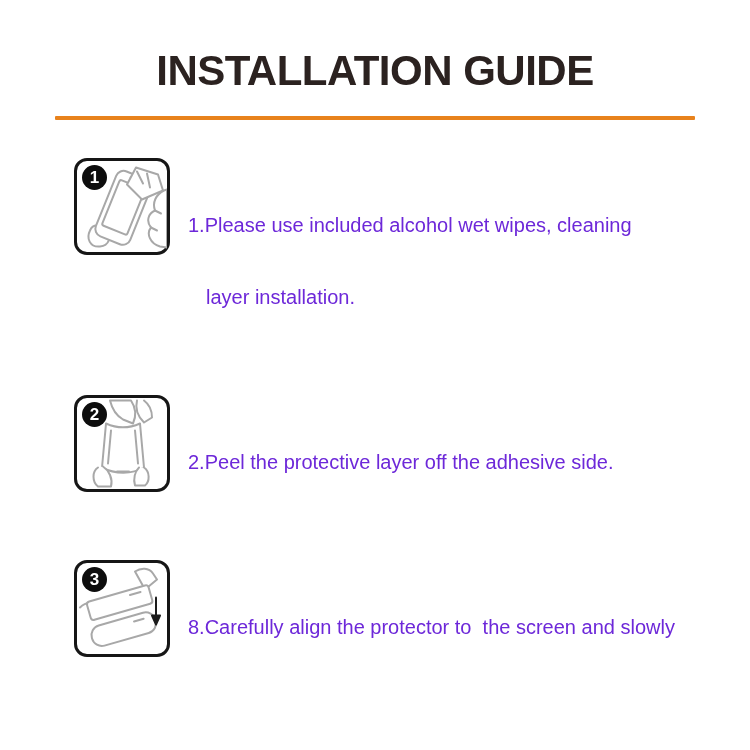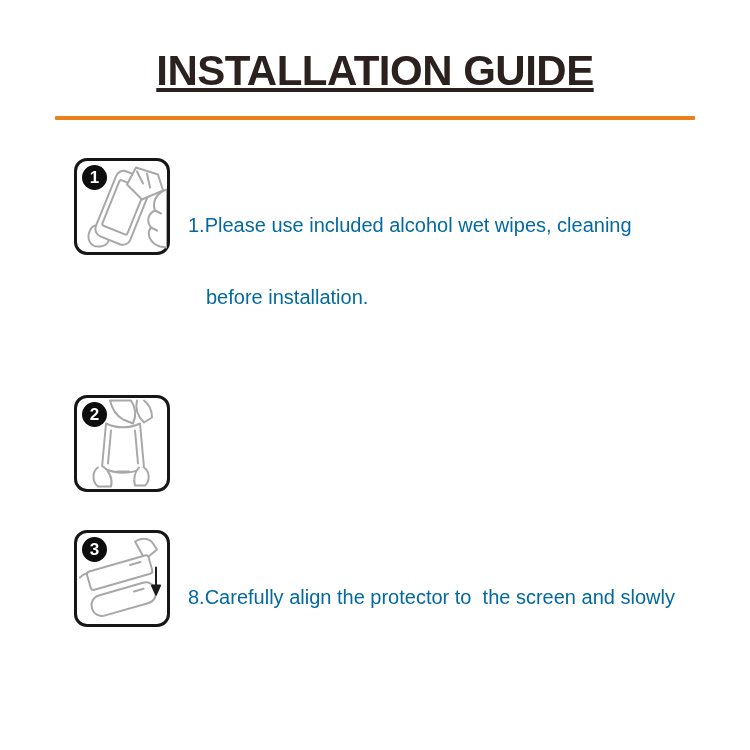--- a/index.html
+++ b/index.html
@@ -12,21 +12,20 @@
   .page { width: 750px; height: 750px; box-sizing: border-box; padding-top: 50px; }
 
   .title {
     text-align: center;
     font-size: 42px;
     font-weight: 700;
     letter-spacing: -0.5px;
     color: #2b2220;
     line-height: 1.0;
     margin: 0;
-    text-decoration: underline;
   }
   .title-underline {
     width: 640px; height: 4px;
     margin: 24px auto 0 auto;
     background: #e8821c;
     border-radius: 1px;
   }
 
   .steps { margin-top: 38px; }
   .step-row {
@@ -53,21 +52,21 @@
     font-size: 17px;
     font-weight: 700;
     display: flex; align-items: center; justify-content: center;
     z-index: 2;
   }
   .step-text {
     margin-left: 18px;
     padding-top: 7px;
     font-size: 20px;
     line-height: 24px;
-    color: #0369a1;
+    color: #6d28d9;
     white-space: pre;
   }
   .step-text .cont { padding-left: 18px; }
 
   .lineart { stroke: #a8a8a8; fill: none; stroke-width: 2; stroke-linecap: round; stroke-linejoin: round; }
   .lineart .wht { fill: #ffffff; }
   .lineart .blk { stroke: #1c1c1c; }
   .lineart .blkfill { fill: #1c1c1c; stroke: #1c1c1c; }
 </style>
 </head>
@@ -93,38 +92,41 @@
             </g>
             <path class="wht" d="M50 23 L59 6 L81 13 L86 29 L65 38 Z"></path>
             <path d="M60 10 L66 22 M70 12 L73 26"></path>
             <path class="wht" d="M87 29 C79 33 75 41 78 49 C71 52 69 60 74 66 C69 72 73 82 83 85 L90 86 L90 28 Z"></path>
             <path d="M78 49 L84 52 M74 66 L80 69"></path>
           </g>
         </svg>
       </div>
       <div class="step-text">
         <div>1.Please use included alcohol wet wipes, cleaning</div>
-        <div class="cont">before installation.</div>
+        <div class="cont">layer installation.</div>
       </div>
     </div>
 
     <div class="step-row">
       <div class="icon-box">
         <div class="num-badge">2</div>
         <svg viewBox="0 0 90 90">
           <g class="lineart">
             <path class="wht" d="M33 2 C35 10 39 17 46 21 L56 25 C60 16 58 8 54 2 Z"></path>
             <path d="M60 2 C58 10 61 18 67 24 L75 19 C75 11 71 5 67 2"></path>
             <path class="wht" d="M29 25 C40 30 52 30 63 25 L67 69 C55 76 38 76 25 69 Z"></path>
             <path d="M34 32 L31 65 M58 32 L61 65"></path>
             <path class="wht" d="M21 69 C15 73 15 83 21 88 L34 88 C36 80 32 72 26 68"></path>
             <path class="wht" d="M67 69 C73 73 73 83 68 87 L58 87 C56 80 58 73 62 69"></path>
             <path d="M40 73 L52 73"></path>
           </g>
         </svg>
+      </div>
+      <div class="step-text">
+        <div>2.Peel the protective layer off the adhesive side.</div>
       </div>
     </div>
 
     <div class="step-row">
       <div class="icon-box">
         <div class="num-badge">3</div>
         <svg viewBox="0 0 90 90">
           <g class="lineart">
             <path d="M3 44 C9 38 17 38 21 44 C25 48 23 54 17 56"></path>
             <path class="wht" d="M58 8 C64 4 72 4 76 10 L80 16 L68 26 Z"></path>

